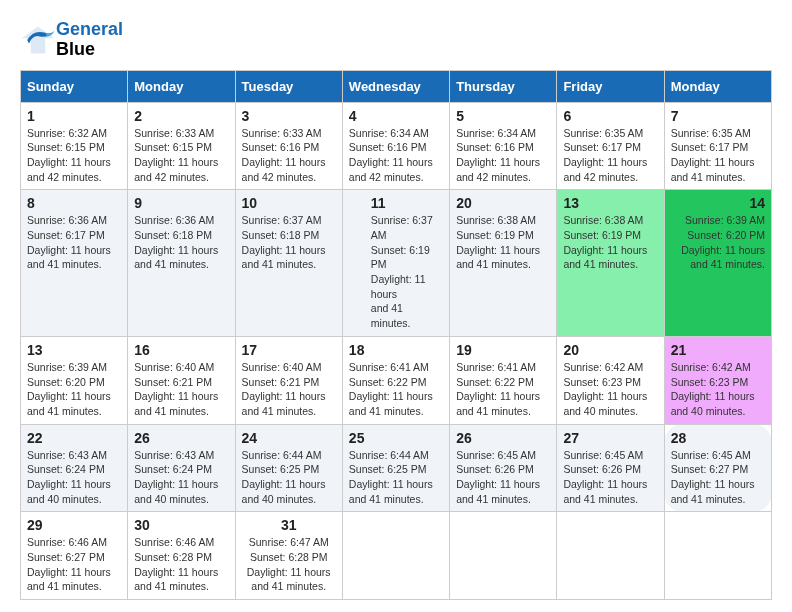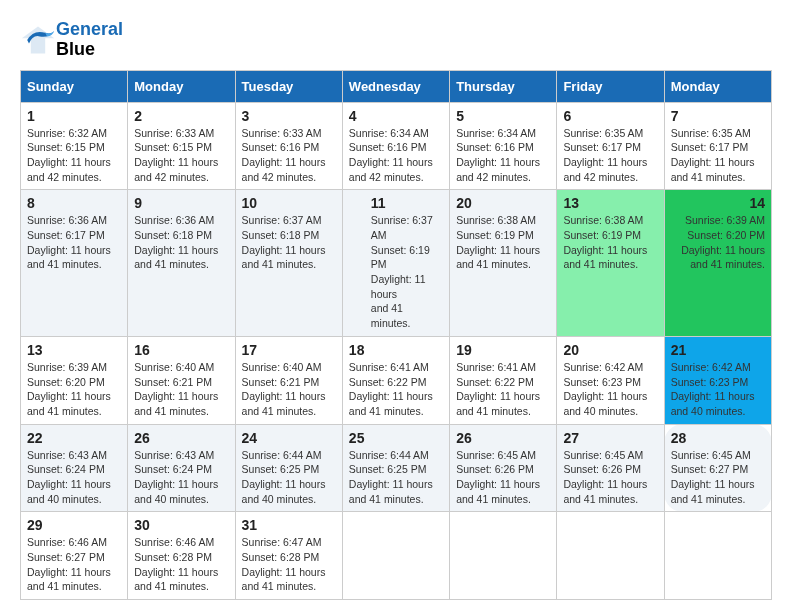--- a/index.html
+++ b/index.html
@@ -257,21 +257,21 @@
 Daylight: 11 hours
 and 41 minutes.</div>
         </td>
         <td style="background: rgb(255, 255, 255);">
           <span class="day-num">20</span>
           <div class="day-info" style="white-space: pre-line;">Sunrise: 6:42 AM
 Sunset: 6:23 PM
 Daylight: 11 hours
 and 40 minutes.</div>
         </td>
-        <td style="background: #0ea5e9; margin-left: 7px;">
+        <td style="background: #f0abfc; margin-left: 7px;">
           <span class="day-num">21</span>
           <div class="day-info" style="white-space: pre-line;">Sunrise: 6:42 AM
 Sunset: 6:23 PM
 Daylight: 11 hours
 and 40 minutes.</div>
         </td>
       </tr>
       <tr>
         <td style="background: rgb(240, 244, 248);">
           <span class="day-num">22</span>
@@ -331,21 +331,21 @@
 Daylight: 11 hours
 and 41 minutes.</div>
         </td>
         <td style="background: rgb(255, 255, 255);">
           <span class="day-num">30</span>
           <div class="day-info" style="white-space: pre-line;">Sunrise: 6:46 AM
 Sunset: 6:28 PM
 Daylight: 11 hours
 and 41 minutes.</div>
         </td>
-        <td style="background: rgb(255, 255, 255);">
+        <td style="background: rgb(255, 255, 255); text-align: center;">
           <span class="day-num">31</span>
           <div class="day-info" style="white-space: pre-line;">Sunrise: 6:47 AM
 Sunset: 6:28 PM
 Daylight: 11 hours
 and 41 minutes.</div>
         </td>
         <td class="empty-cell"></td>
         <td class="empty-cell"></td>
         <td class="empty-cell"></td>
         <td class="empty-cell"></td>

